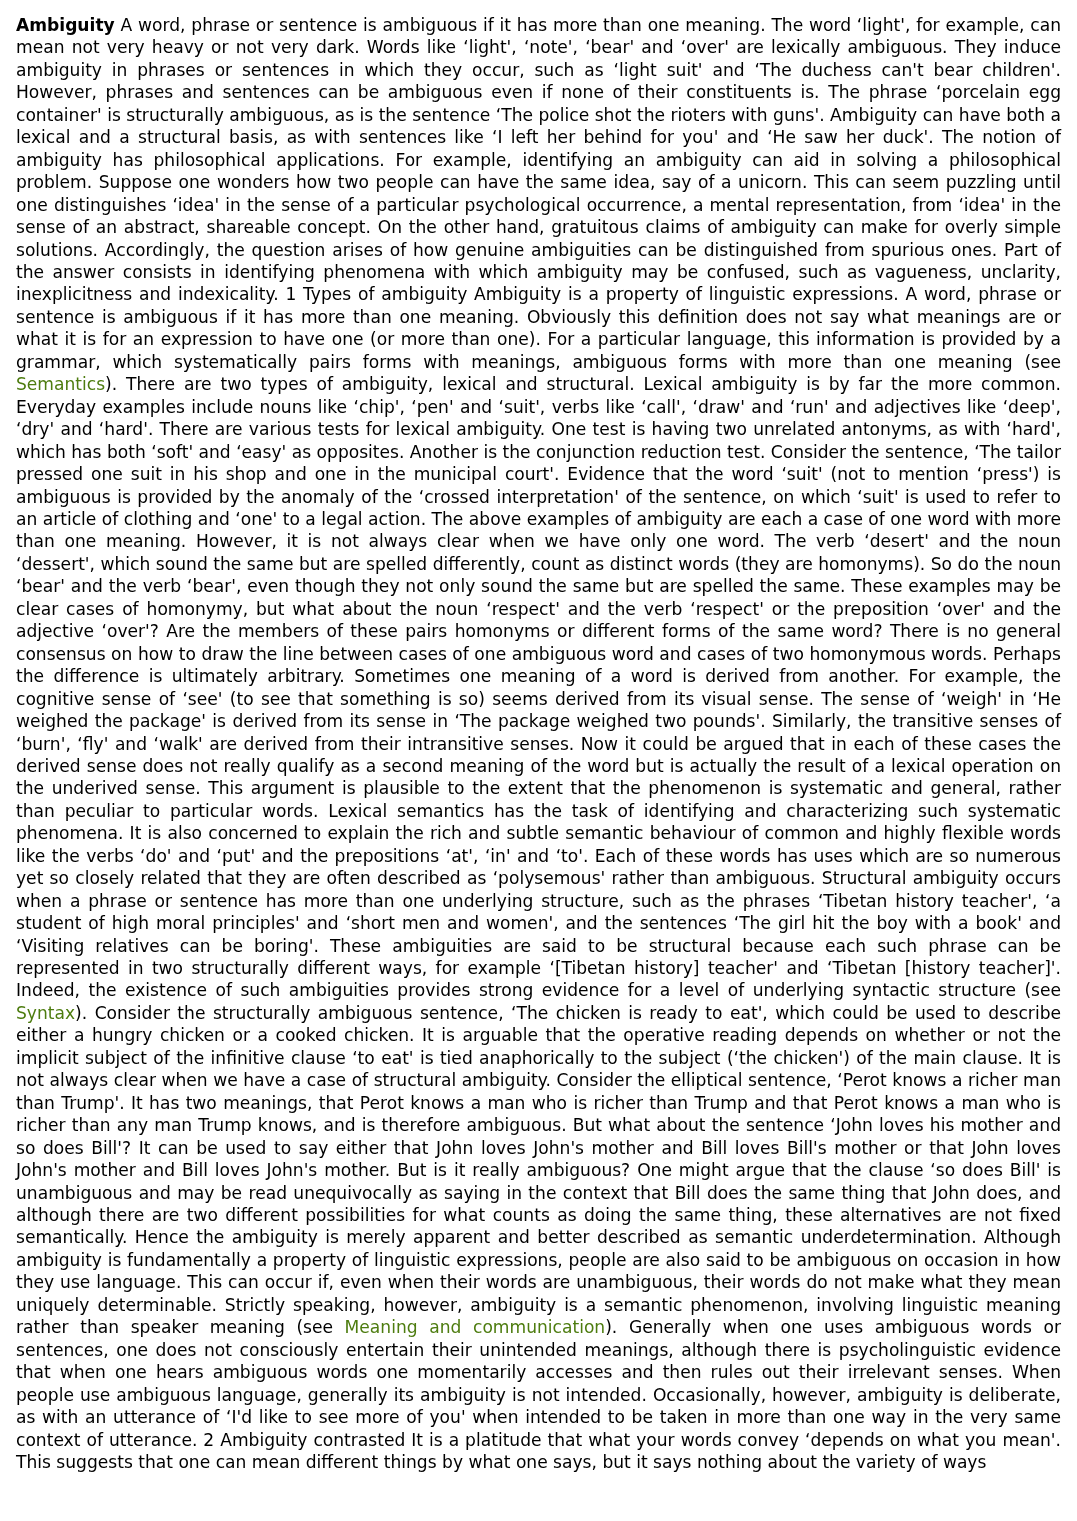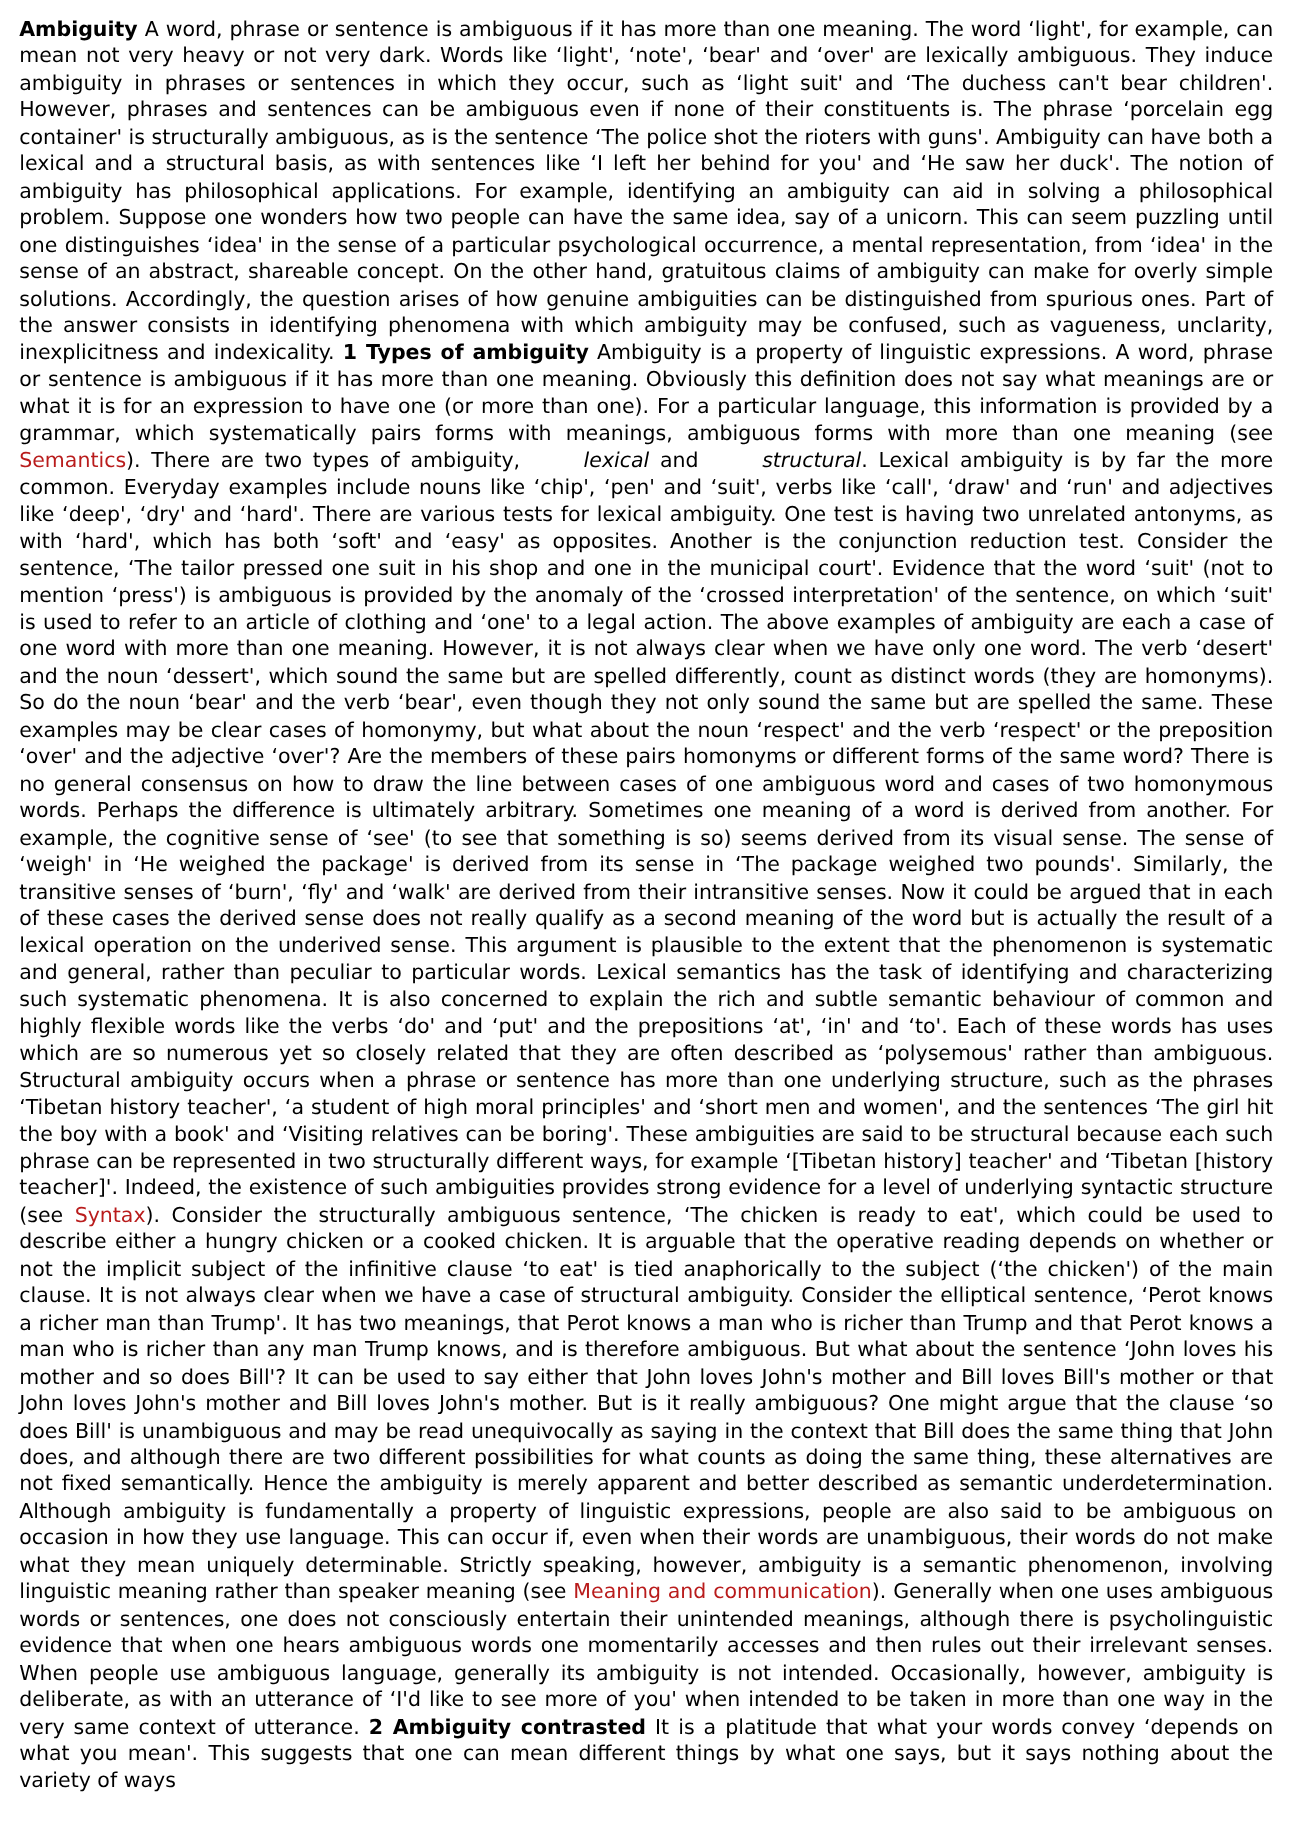--- a/index.html
+++ b/index.html
@@ -25,28 +25,26 @@
     text-justify: inter-word;
     hyphens: none;
     -webkit-hyphens: none;
   }
   .entry-title {
     font-weight: bold;
   }
   .abstract {
   }
   .sec-head {
-    font-weight: bold;
+    font-weight: normal;
   }
   .term {
-    font-style: italic;
-    margin-left: 44px;
   }
   .xref {
-    color: #b91c1c;
+    color: #4d7c0f;
   }
   
   #article > span {
     display: inline;
   }
 </style>
 </head>
 <body>
 
 <div id="article">

